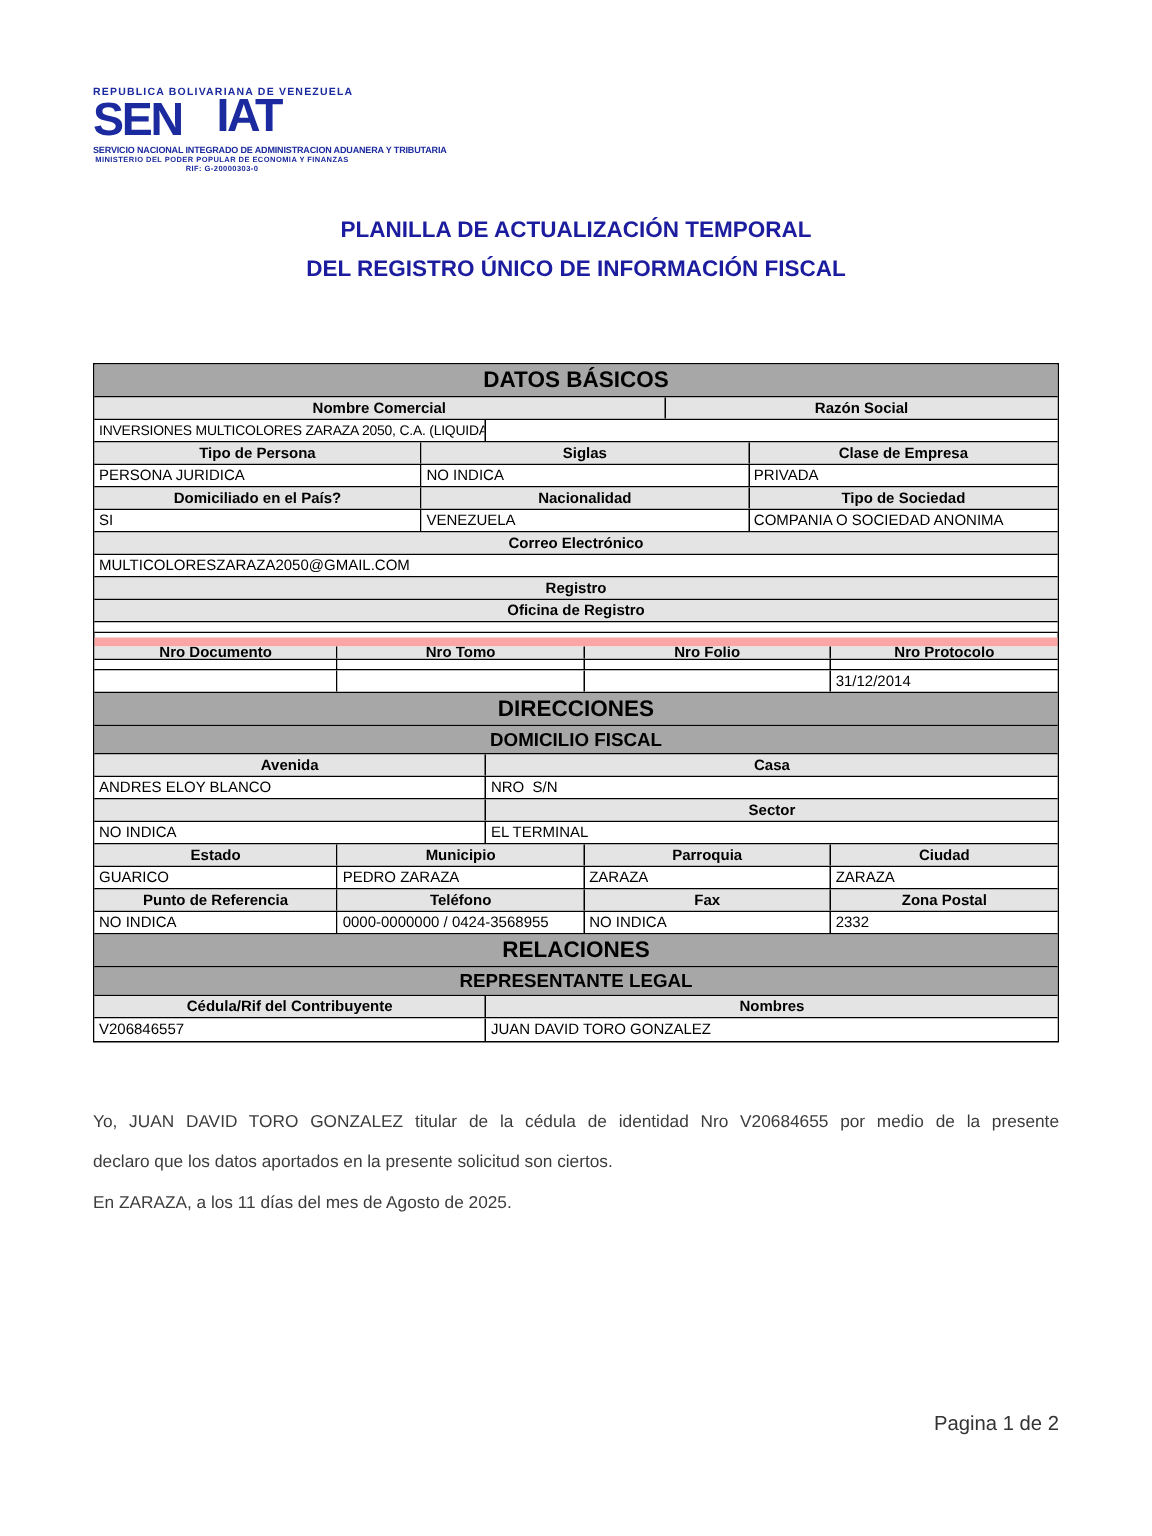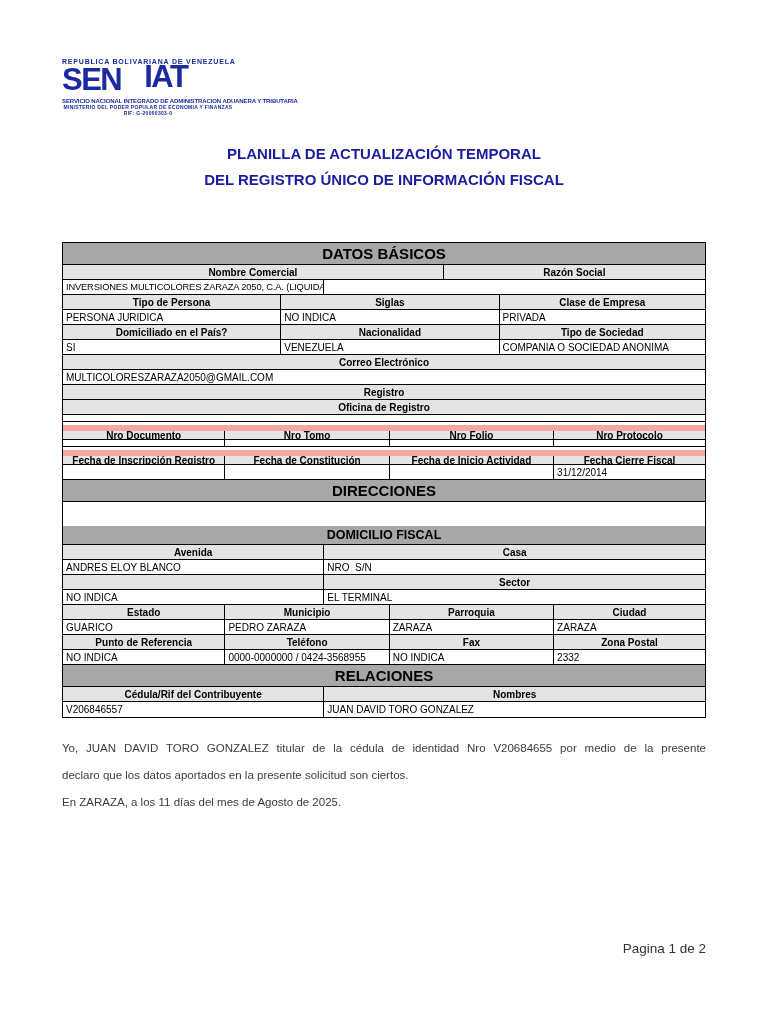--- a/index.html
+++ b/index.html
@@ -43,21 +43,21 @@
   
   .ftable{
     position:absolute;left:62px;top:242px;width:644px;
     border:1px solid #000;box-sizing:border-box;
     background:#fff;
   }
   .trow{display:flex;border-bottom:1px solid #000;box-sizing:border-box;}
   .trow:last-child{border-bottom:none;}
   .trow.gap{margin-top:3px;border-top:6px solid #fca5a5;}
   .trow.sectionrow{height:22px;}
-  .trow.subsectionrow{height:19px;margin-top:24px;}
+  .trow.subsectionrow{height:19px;}
   .trow.labels,.trow.values{height:15px;}
   .trow.thin{height:7px;}
   .cell{
     box-sizing:border-box;border-right:1px solid #000;
     display:flex;align-items:center;overflow:hidden;
   }
   .cell:last-child{border-right:none;}
   .cell.section{
     background:var(--section-gray,#a7a7a7);justify-content:center;
     font-size:15px;font-weight:bold;color:#000;
@@ -165,26 +165,20 @@
         <div class="cell label" style="width: 25.6%;">Nro Tomo</div>
         <div class="cell label" style="width: 25.6%;">Nro Folio</div>
         <div class="cell label" style="width: 23.5%;">Nro Protocolo</div>
       </div>
       <div class="trow thin">
         <div class="cell value" style="width: 25.3%;"></div>
         <div class="cell value" style="width: 25.6%;"></div>
         <div class="cell value" style="width: 25.6%;"></div>
         <div class="cell value" style="width: 23.5%;"></div>
       </div>
-      <div class="trow labels gap">
-        <div class="cell label" style="width: 25.3%;">Fecha de Inscripción Registro</div>
-        <div class="cell label" style="width: 25.6%;">Fecha de Constitución</div>
-        <div class="cell label" style="width: 25.6%;">Fecha de Inicio Actividad</div>
-        <div class="cell label" style="width: 23.5%;">Fecha Cierre Fiscal</div>
-      </div>
       <div class="trow values">
         <div class="cell value" style="width: 25.3%;"></div>
         <div class="cell value" style="width: 25.6%;"></div>
         <div class="cell value" style="width: 25.6%;"></div>
         <div class="cell value" style="width: 23.5%;">31/12/2014</div>
       </div>
       <div class="trow sectionrow">
         <div class="cell section" style="width: 100%;">DIRECCIONES</div>
       </div>
       <div class="trow subsectionrow">
@@ -225,20 +219,23 @@
         <div class="cell label" style="width: 23.5%;">Zona Postal</div>
       </div>
       <div class="trow values">
         <div class="cell value" style="width: 25.3%;">NO INDICA</div>
         <div class="cell value" style="width: 25.6%;">0000-0000000 / 0424-3568955</div>
         <div class="cell value" style="width: 25.6%;">NO INDICA</div>
         <div class="cell value" style="width: 23.5%;">2332</div>
       </div>
       <div class="trow sectionrow">
         <div class="cell section" style="width: 100%;">RELACIONES</div>
+      </div>
+      <div class="trow subsectionrow">
+        <div class="cell subsection" style="width: 100%;">REPRESENTANTE LEGAL</div>
       </div>
       <div class="trow labels">
         <div class="cell label" style="width: 40.7%;">Cédula/Rif del Contribuyente</div>
         <div class="cell label" style="width: 59.3%;">Nombres</div>
       </div>
       <div class="trow values">
         <div class="cell value" style="width: 40.7%;">V206846557</div>
         <div class="cell value" style="width: 59.3%;">JUAN DAVID TORO GONZALEZ</div>
       </div>
     </div>

